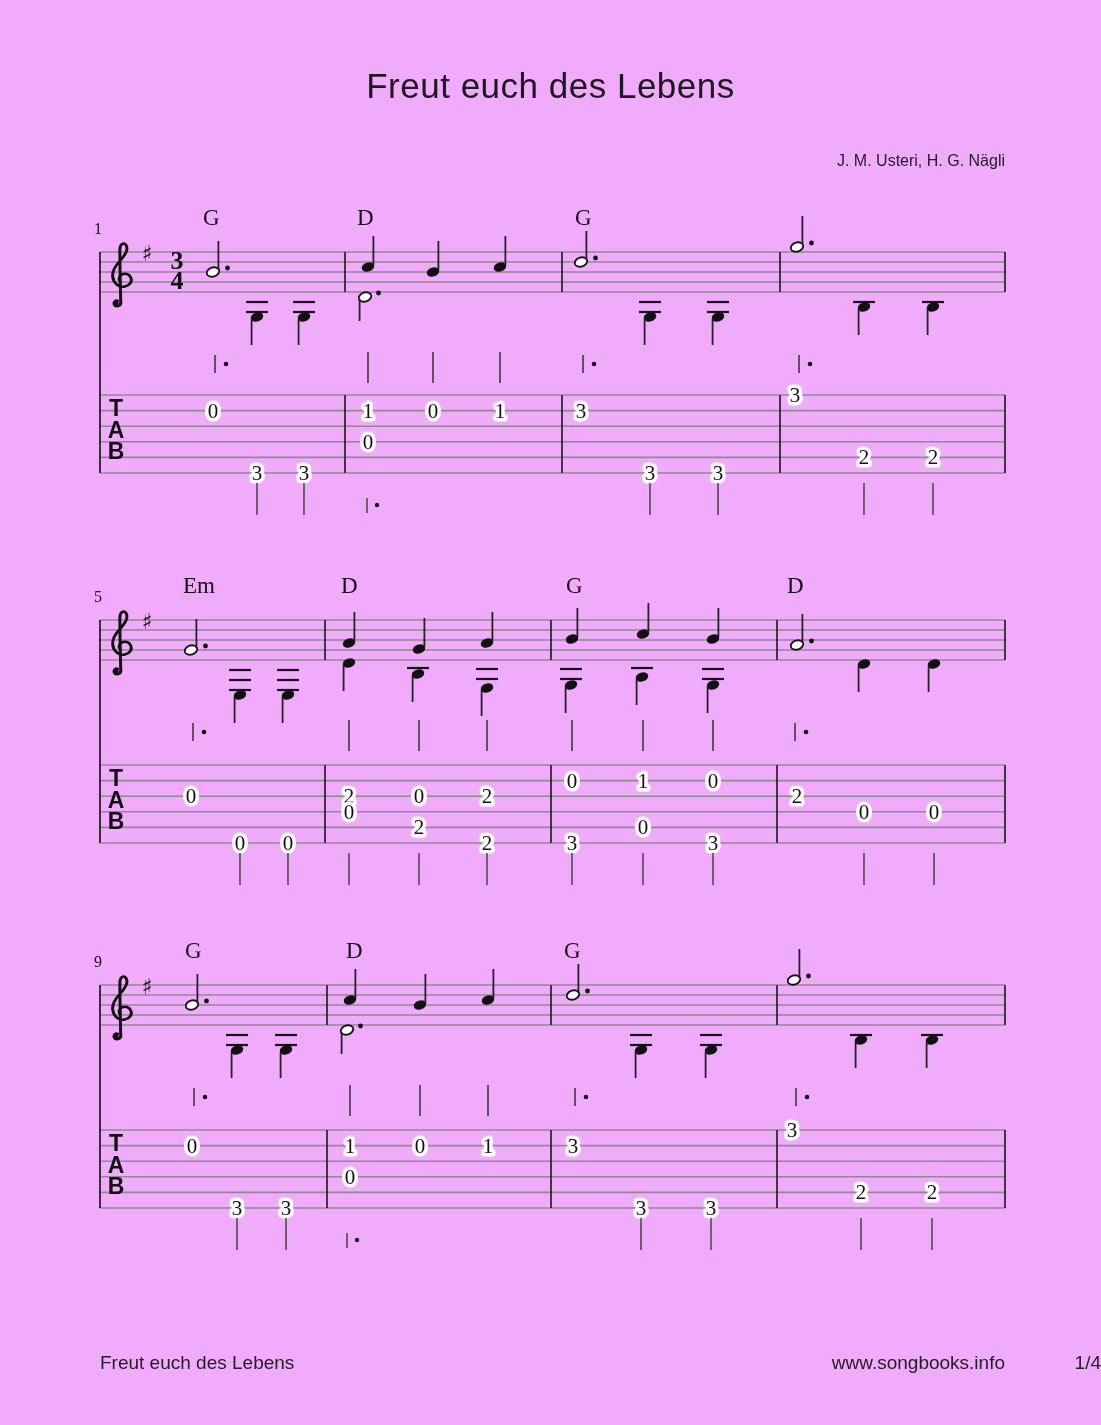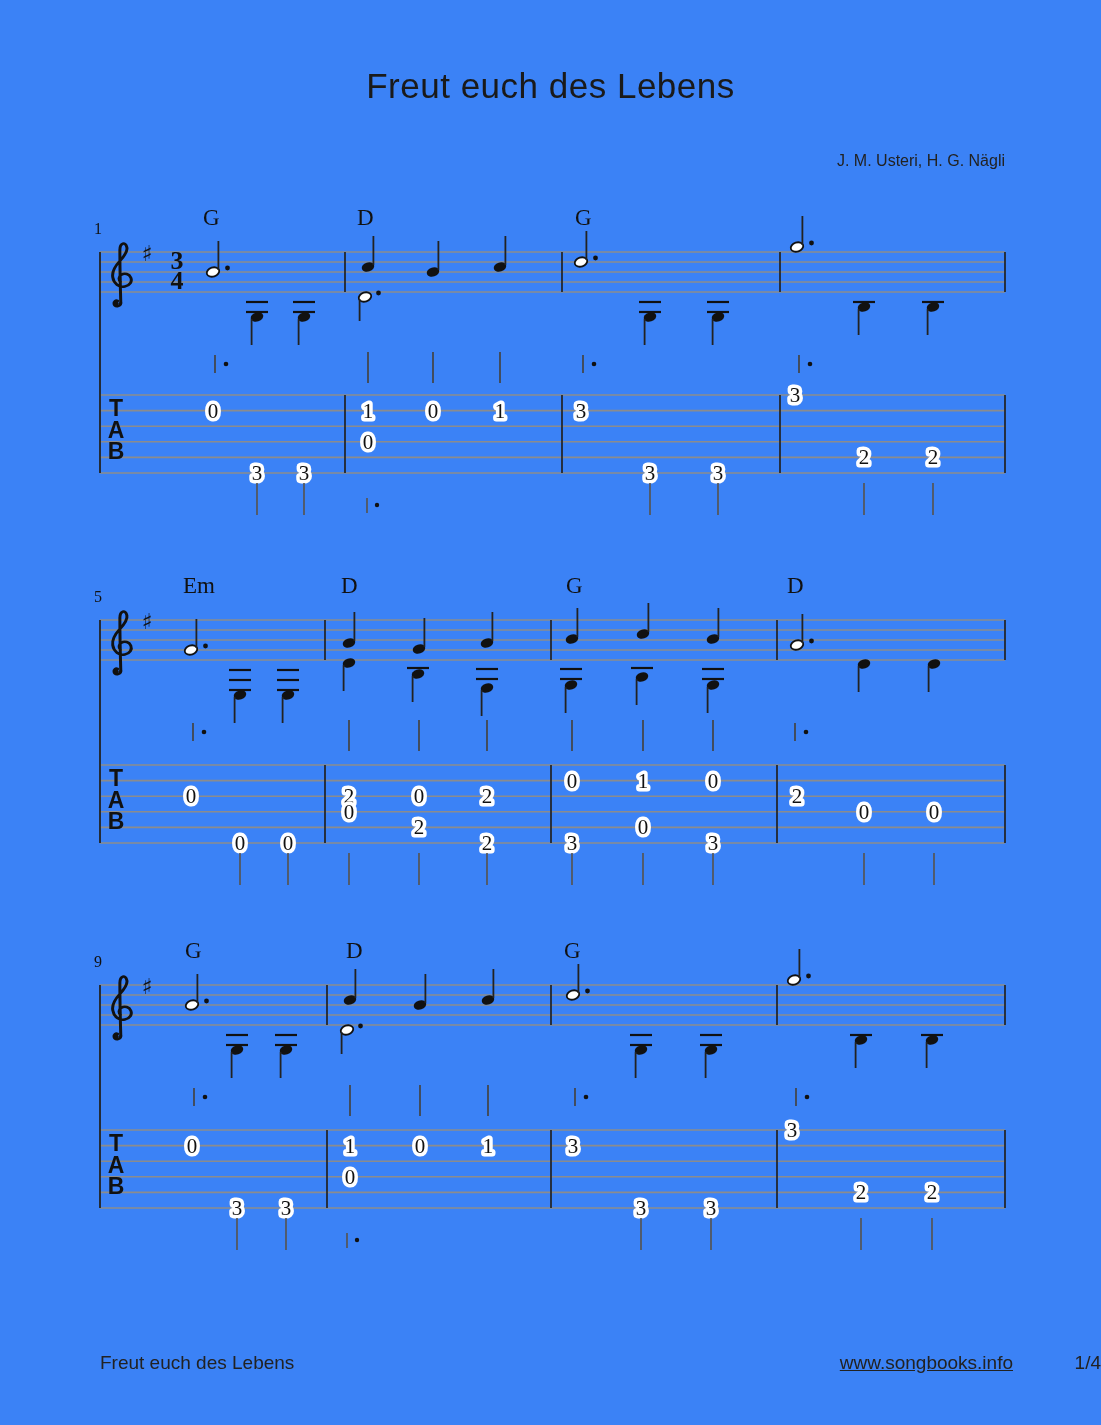--- a/index.html
+++ b/index.html
@@ -1,30 +1,30 @@
 <!DOCTYPE html>
 <html><head>
 <meta charset="utf-8">
 <style>
   html,body{margin:0;padding:0;background:#e8e8e8;}
   #sheet-page{
-    position:relative;width:1101px;height:1425px;background:#3b82f6;
+    position:relative;width:1101px;height:1425px;background:#f0abfc;
     font-family:"Liberation Sans",sans-serif;overflow:hidden;margin:0 auto;
   }
   #song-title{
     position:absolute;top:66px;left:0;width:100%;text-align:center;
     font-size:35px;color:#1a1a1a;letter-spacing:.5px;
   }
   #composer-credit{
     position:absolute;top:152px;right:96px;font-size:16px;color:#222;
   }
   .footer-item{position:absolute;top:1352px;font-size:19px;color:#222;}
   #footer-left{left:100px;}
   #footer-center{left:0;width:100%;text-align:right;}
-  #footer-right{right:88px;text-decoration:underline;}
+  #footer-right{right:96px;}
   #music-notation{position:absolute;left:0;top:0;}
   text{user-select:none;}
 </style>
 </head>
 <body>
 
 <div id="sheet-page">
   <div id="song-title">Freut euch des Lebens</div>
   <div id="composer-credit">J. M. Usteri, H. G. Nägli</div>
   <svg id="music-notation" width="1101" height="1425" viewBox="0 0 1101 1425" xmlns="http://www.w3.org/2000/svg">

